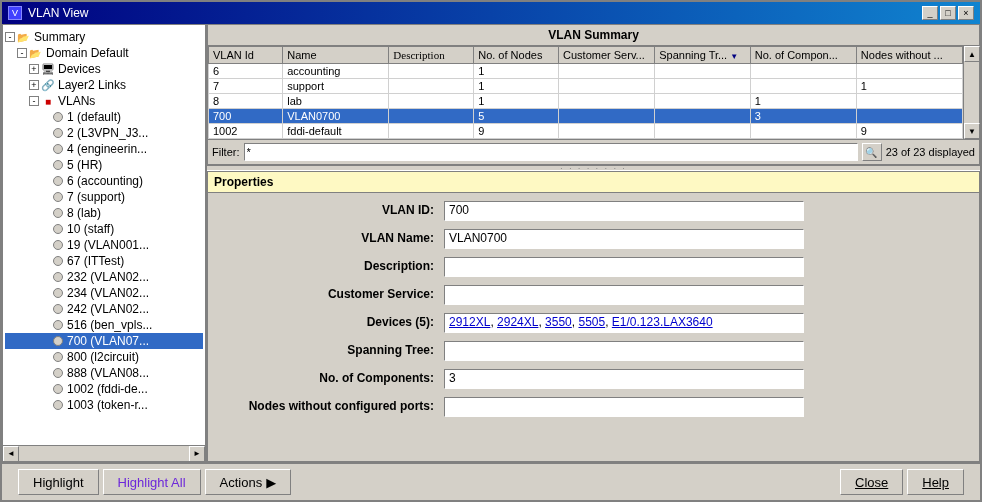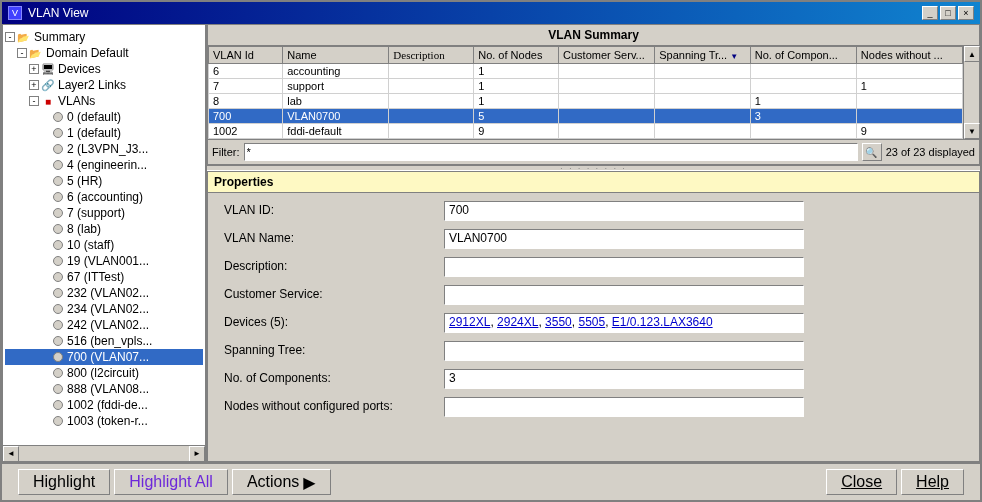--- a/index.html
+++ b/index.html
@@ -291,23 +291,24 @@
     }
     .properties-content {
       padding: 8px 16px;
     }
     .prop-row {
       display: flex;
       align-items: flex-start;
       margin-bottom: 8px;
     }
     .prop-label {
+      text-align: right;
       width: 220px;
       padding-right: 10px;
-      font-weight: normal;
+      font-weight: bold;
       font-size: 12px;
       flex-shrink: 0;
       padding-top: 2px;
     }
     .prop-value-box {
       flex: 1;
       max-width: 360px;
       min-height: 20px;
       background: white;
       border: 1px solid;
@@ -337,21 +338,21 @@
       flex-shrink: 0;
     }
     .bottom-left { display: flex; gap: 4px; }
     .bottom-right { display: flex; gap: 4px; text-decoration: underline; }
     .btn {
       height: 26px;
       padding: 0 14px;
       background: #d4d0c8;
       border: 1px solid;
       border-color: white #808080 #808080 white;
-      font-size: 16px;
+      font-size: 13px;
       cursor: pointer;
       display: flex;
       align-items: center;
       gap: 4px;
     }
     .btn-disabled {
       color: #6d28d9;
       cursor: default;
     }
   </style>
@@ -400,24 +401,20 @@
           <span class="tree-icon" style="font-size:11px;">🔗</span>
           <span>Layer2 Links</span>
         </div>
 
         <div class="tree-item" style="padding-left:24px">
           <div class="tree-expand">-</div>
           <span class="tree-icon" style="font-size:10px;color:#cc0000;">■</span>
           <span>VLANs</span>
         </div>
 
-        <div class="tree-item" style="padding-left:48px">
-          <div class="circle-icon"></div>
-          <span>0 (default)</span>
-        </div>
         <div class="tree-item" style="padding-left:48px">
           <div class="circle-icon"></div>
           <span>1 (default)</span>
         </div>
         <div class="tree-item" style="padding-left:48px">
           <div class="circle-icon"></div>
           <span>2 (L3VPN_J3...</span>
         </div>
         <div class="tree-item" style="padding-left:48px">
           <div class="circle-icon"></div>

